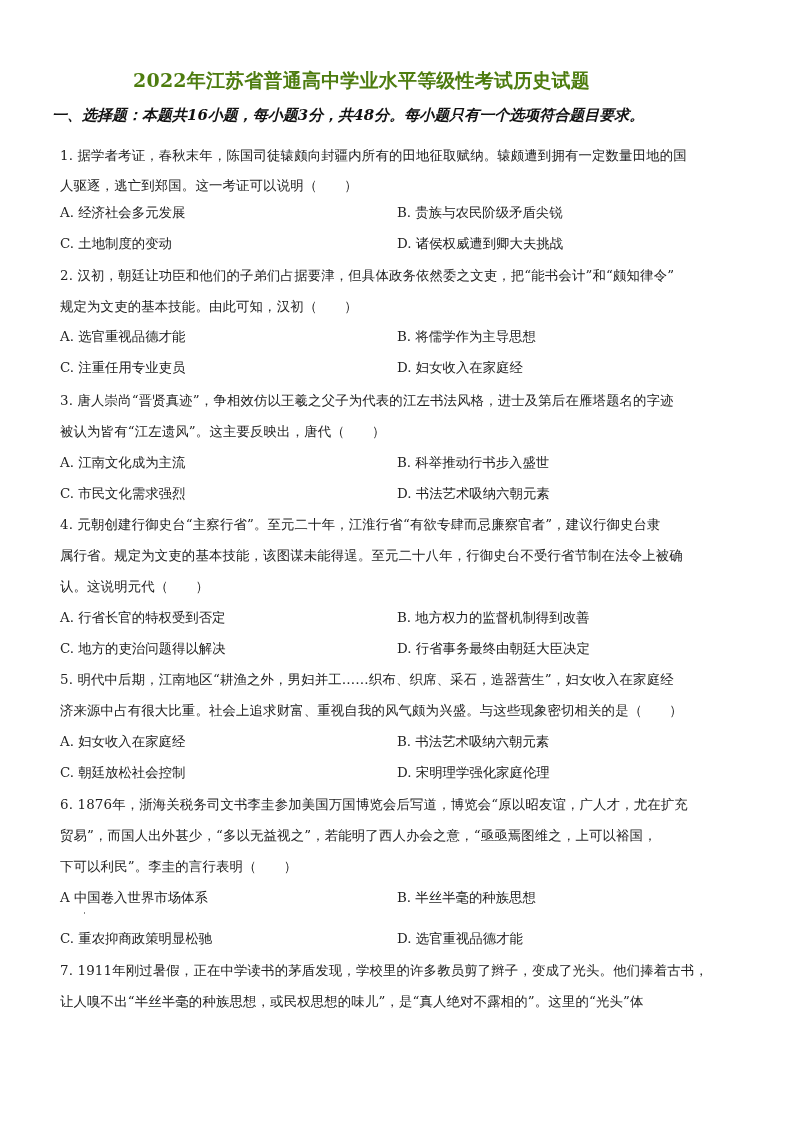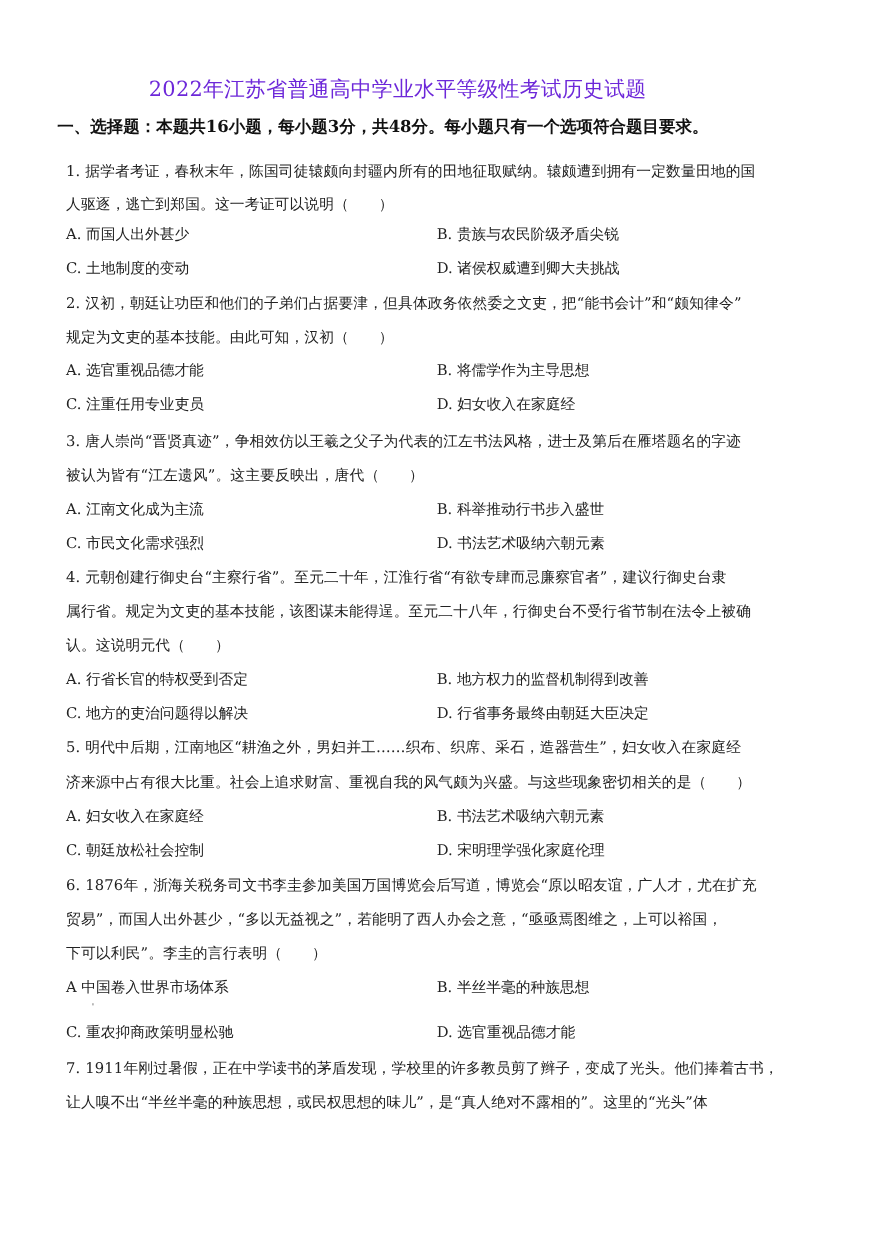--- a/index.html
+++ b/index.html
@@ -1,39 +1,39 @@
 <!DOCTYPE html>
 <html><head>
 <meta charset="utf-8">
 <style>
   html, body { margin: 0; padding: 0; background: #ffffff; }
   body { width: 793px; height: 1122px; overflow: hidden; position: relative;
          font-family: "DejaVu Serif", "Liberation Serif", serif; color: #1a1a1a; }
   .page { position: absolute; left: 0; top: 0; width: 793px; height: 1122px; }
   .title { position: absolute; top: 68px; left: 0; width: 723px; text-align: center;
-           font-size: 19px; font-weight: normal; letter-spacing: 0.2px; color: #6d28d9; }
-  .section { position: absolute; top: 106px; left: 52px; font-size: 15px; font-weight: bold; color: #111; white-space: nowrap; }
+           font-size: 19px; font-weight: bold; letter-spacing: 0.2px; color: #4d7c0f; }
+  .section { position: absolute; top: 106px; left: 52px; font-size: 15px; font-weight: bold; color: #111; white-space: nowrap; font-style: italic; }
   .line { position: absolute; left: 60px; font-size: 13.4px; white-space: nowrap; color: #222; letter-spacing: 0.15px; }
   .opt { position: absolute; font-size: 13.4px; white-space: nowrap; color: #222; }
   .col-a { left: 60px; }
   .col-b { left: 397px; }
   .speck { position: absolute; left: 84px; top: 912px; width: 1px; height: 2px; background: #888; }
 </style>
 </head>
 <body>
 
 <div class="page">
 
   <div class="title">2022年江苏省普通高中学业水平等级性考试历史试题</div>
   <div class="section">一、选择题：本题共16小题，每小题3分，共48分。每小题只有一个选项符合题目要求。</div>
 
   <div>
     <div class="line" style="top:147px">1. 据学者考证，春秋末年，陈国司徒辕颇向封疆内所有的田地征取赋纳。辕颇遭到拥有一定数量田地的国</div>
     <div class="line" style="top:177px">人驱逐，逃亡到郑国。这一考证可以说明（　　）</div>
-    <div class="opt col-a" style="top:204px">A. 而国人出外甚少</div>
+    <div class="opt col-a" style="top:204px">A. 经济社会多元发展</div>
     <div class="opt col-b" style="top:204px">B. 贵族与农民阶级矛盾尖锐</div>
     <div class="opt col-a" style="top:235px">C. 土地制度的变动</div>
     <div class="opt col-b" style="top:235px">D. 诸侯权威遭到卿大夫挑战</div>
   </div>
 
   <div>
     <div class="line" style="top:267px">2. 汉初，朝廷让功臣和他们的子弟们占据要津，但具体政务依然委之文吏，把“能书会计”和“颇知律令”</div>
     <div class="line" style="top:298px">规定为文吏的基本技能。由此可知，汉初（　　）</div>
     <div class="opt col-a" style="top:328px">A. 选官重视品德才能</div>
     <div class="opt col-b" style="top:328px">B. 将儒学作为主导思想</div>

